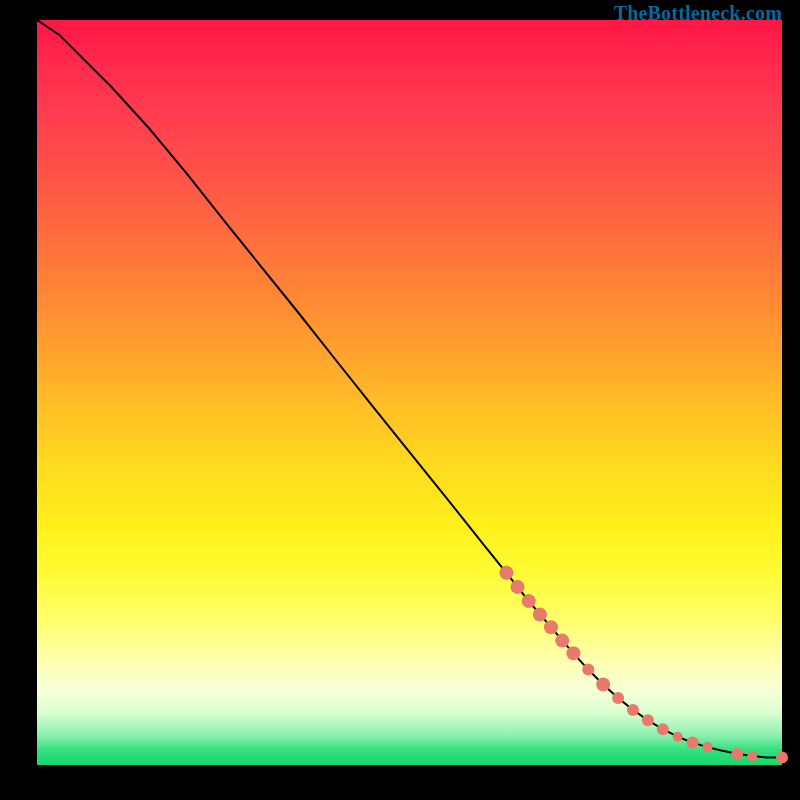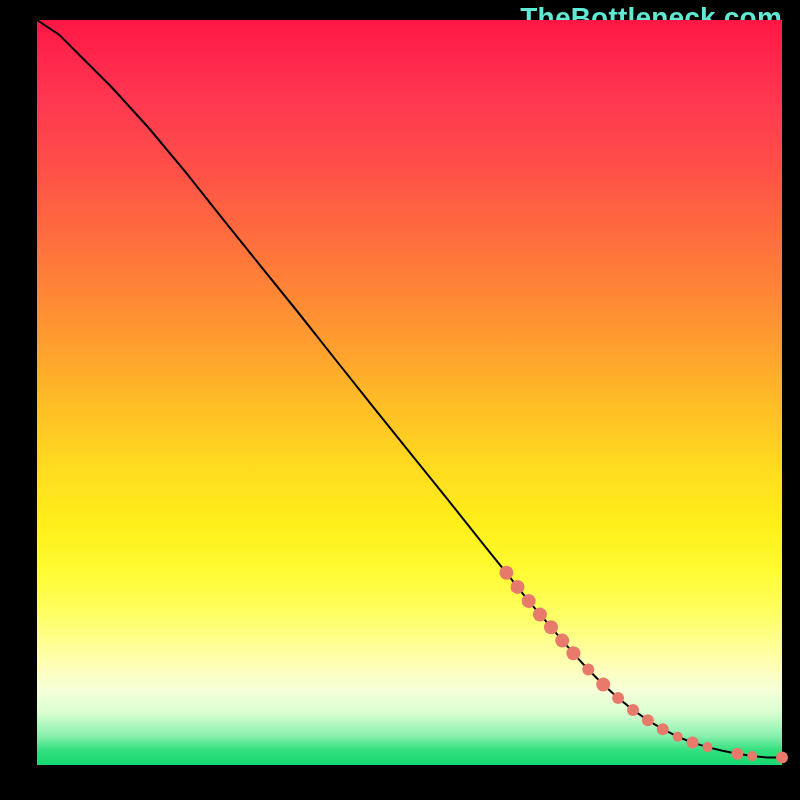--- a/index.html
+++ b/index.html
@@ -42,24 +42,25 @@
       #d9ffd0 93%,
       #8cf0b0 96%,
       #33e07f 98%,
       #15d86e 100%
     );
   }
   .attribution {
     position: absolute;
     top: 2px;
     right: 18px;
-    color: #5eead4;
-    font-size: 28px;
+    color: #0369a1;
+    font-size: 20px;
     font-weight: 600;
     letter-spacing: 0.2px;
+    font-family: Liberation Serif, serif;
   }
   svg.curve {
     position: absolute;
     left: 0;
     top: 0;
     width: 745px;
     height: 745px;
     overflow: visible;
   }
   .curve-path {

